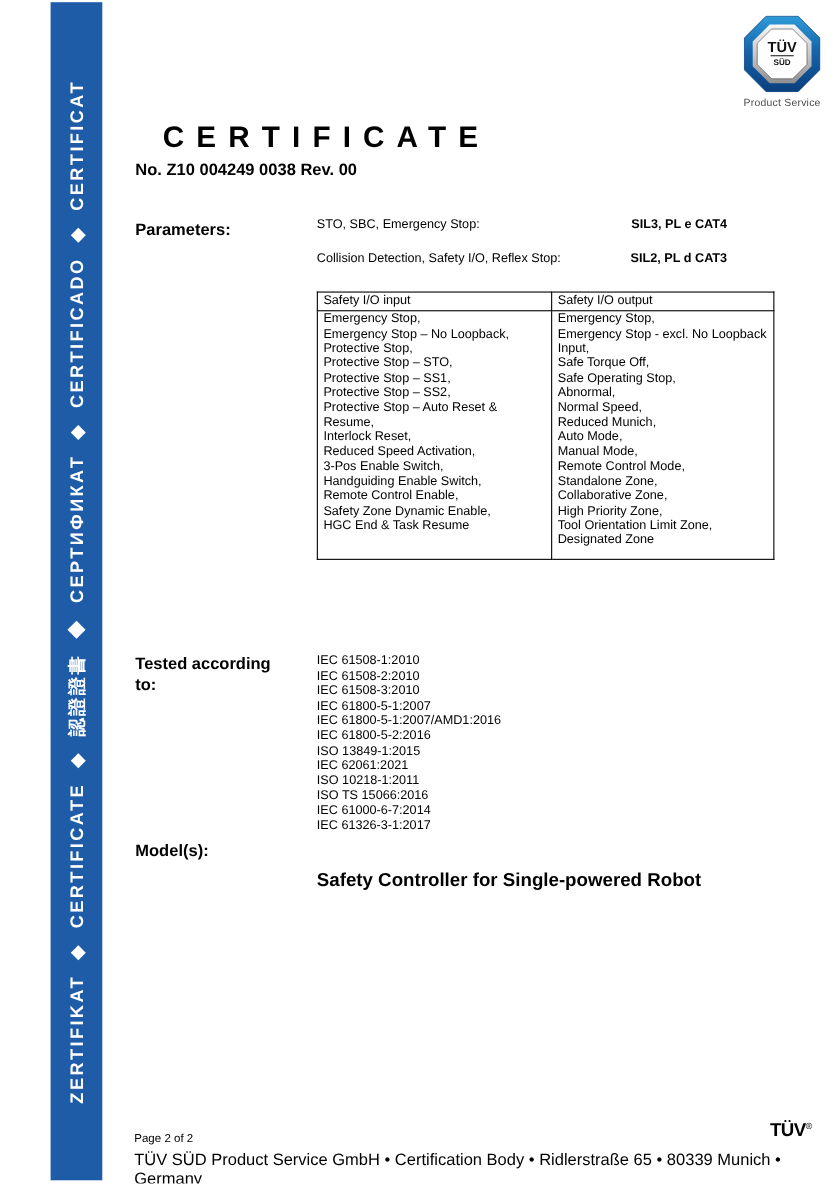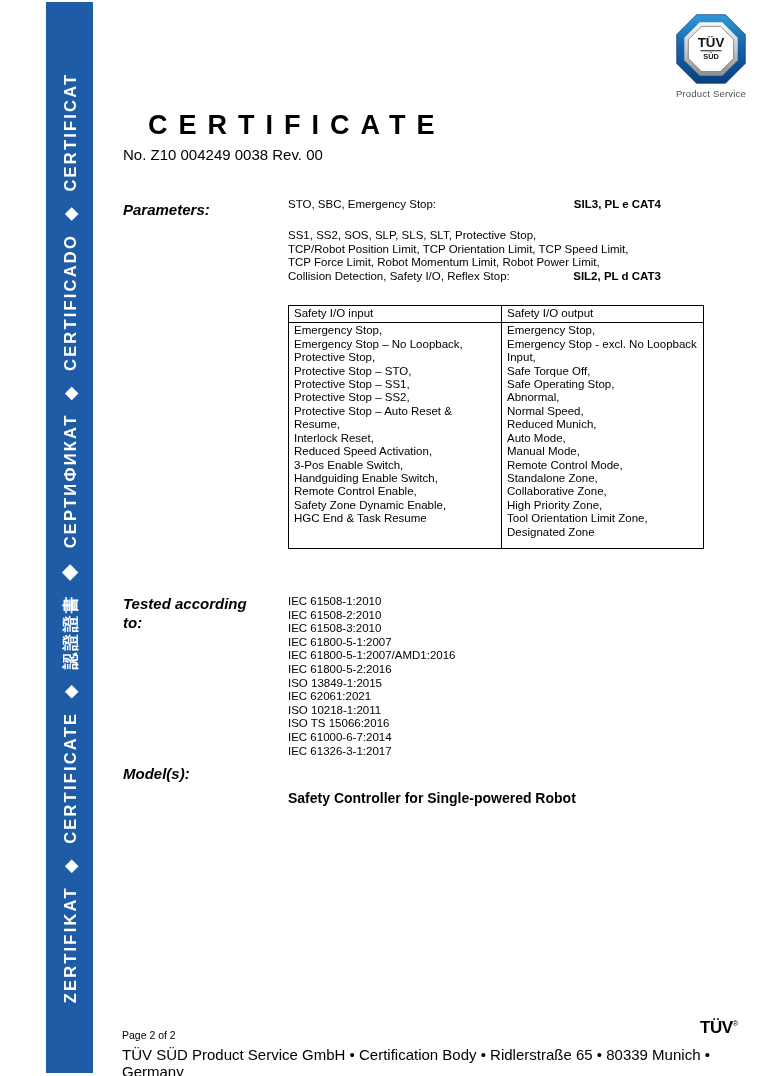--- a/index.html
+++ b/index.html
@@ -17,24 +17,24 @@
     letter-spacing:2.2px; word-spacing:7px; white-space:nowrap;
   }
 
   
   .logo-wrap { position:absolute; left:672px; top:14px; width:78px; text-align:center; }
   .logo-svg { width:70px; height:70px; display:block; margin:0 auto; }
   .logo-caption { margin-top:4px; font-size:9.5px; color:#4d4d4d; letter-spacing:0.2px; }
 
   
   .title { position:absolute; left:123px; top:110px; font-size:27px; font-weight:bold; letter-spacing:11px; white-space:nowrap;margin-left:25px; }
-  .cert-no { position:absolute; left:123px; top:146px; font-size:15px; font-weight:normal; }
+  .cert-no { position:absolute; left:123px; top:146px; font-size:15px; font-weight:bold; }
 
   
-  .sec-label { position:absolute; left:123px; font-size:15px; font-weight:bold; line-height:19px;font-style:italic; }
+  .sec-label { position:absolute; left:123px; font-size:15px; font-weight:bold; line-height:19px; }
 
   
   .param-content { position:absolute; left:288px; top:198px; width:416px; font-size:11.5px; line-height:13.4px; }
   .bold { font-weight:bold; }
   .rating-row { display:flex; justify-content:space-between; width:373px; }
   .gap18 { height:18px; }
 
   
   .io-table { margin-top:22px; width:416px; border-collapse:collapse; table-layout:fixed; }
   .io-table th, .io-table td { border:1.5px solid #000; font-size:11.5px; font-weight:normal; text-align:left; vertical-align:top; padding:1px 5px 2px 5px; }
@@ -42,21 +42,21 @@
   .io-table col.c1 { width:213px; }
   .ln { min-height:13.4px; line-height:13.4px; }
 
   
   .tested-label { top:594px; width:130px; }
   .standards { position:absolute; left:288px; top:595px; font-size:11.5px; }
   .standards .ln { min-height:13.6px; line-height:13.6px; }
 
   
   .models-label { top:764px; }
-  .models-value { position:absolute; left:288px; top:790px; font-size:14px; font-weight:bold; }
+  .models-value { position:absolute; left:288px; top:790px; font-size:17px; font-weight:bold; }
 
   
   .footer-page { position:absolute; left:122px; top:1029px; font-size:10.5px; }
   .footer-company { position:absolute; left:122px; top:1046px; font-size:15px; }
   .footer-tuv { position:absolute; left:700px; top:1018px; font-size:17px; font-weight:bold; letter-spacing:-0.5px; }
   .footer-tuv sup { font-size:8px; font-weight:normal; }
 </style>
 </head>
 <body>
 
@@ -91,25 +91,20 @@
 <div class="title">CERTIFICATE</div>
 <div class="cert-no">No. Z10 004249 0038 Rev. 00</div>
 
 <div class="sec-label" style="top:200px;">Parameters:</div>
 <div class="param-content">
   <div class="rating-row">
     <span>STO, SBC, Emergency Stop:</span>
     <span class="bold">SIL3, PL e CAT4</span>
   </div>
   <div class="gap18"></div>
-  <div>
-      <div class="ln">SS1, SS2, SOS, SLP, SLS, SLT, Protective Stop,</div>
-      <div class="ln">TCP/Robot Position Limit, TCP Orientation Limit, TCP Speed Limit,</div>
-      <div class="ln">TCP Force Limit, Robot Momentum Limit, Robot Power Limit,</div>
-    </div>
   <div class="rating-row">
     <span>Collision Detection, Safety I/O, Reflex Stop:</span>
     <span class="bold">SIL2, PL d CAT3</span>
   </div>
 
   <table class="io-table">
     <colgroup>
         <col class="c1">
         <col>
       </colgroup>

